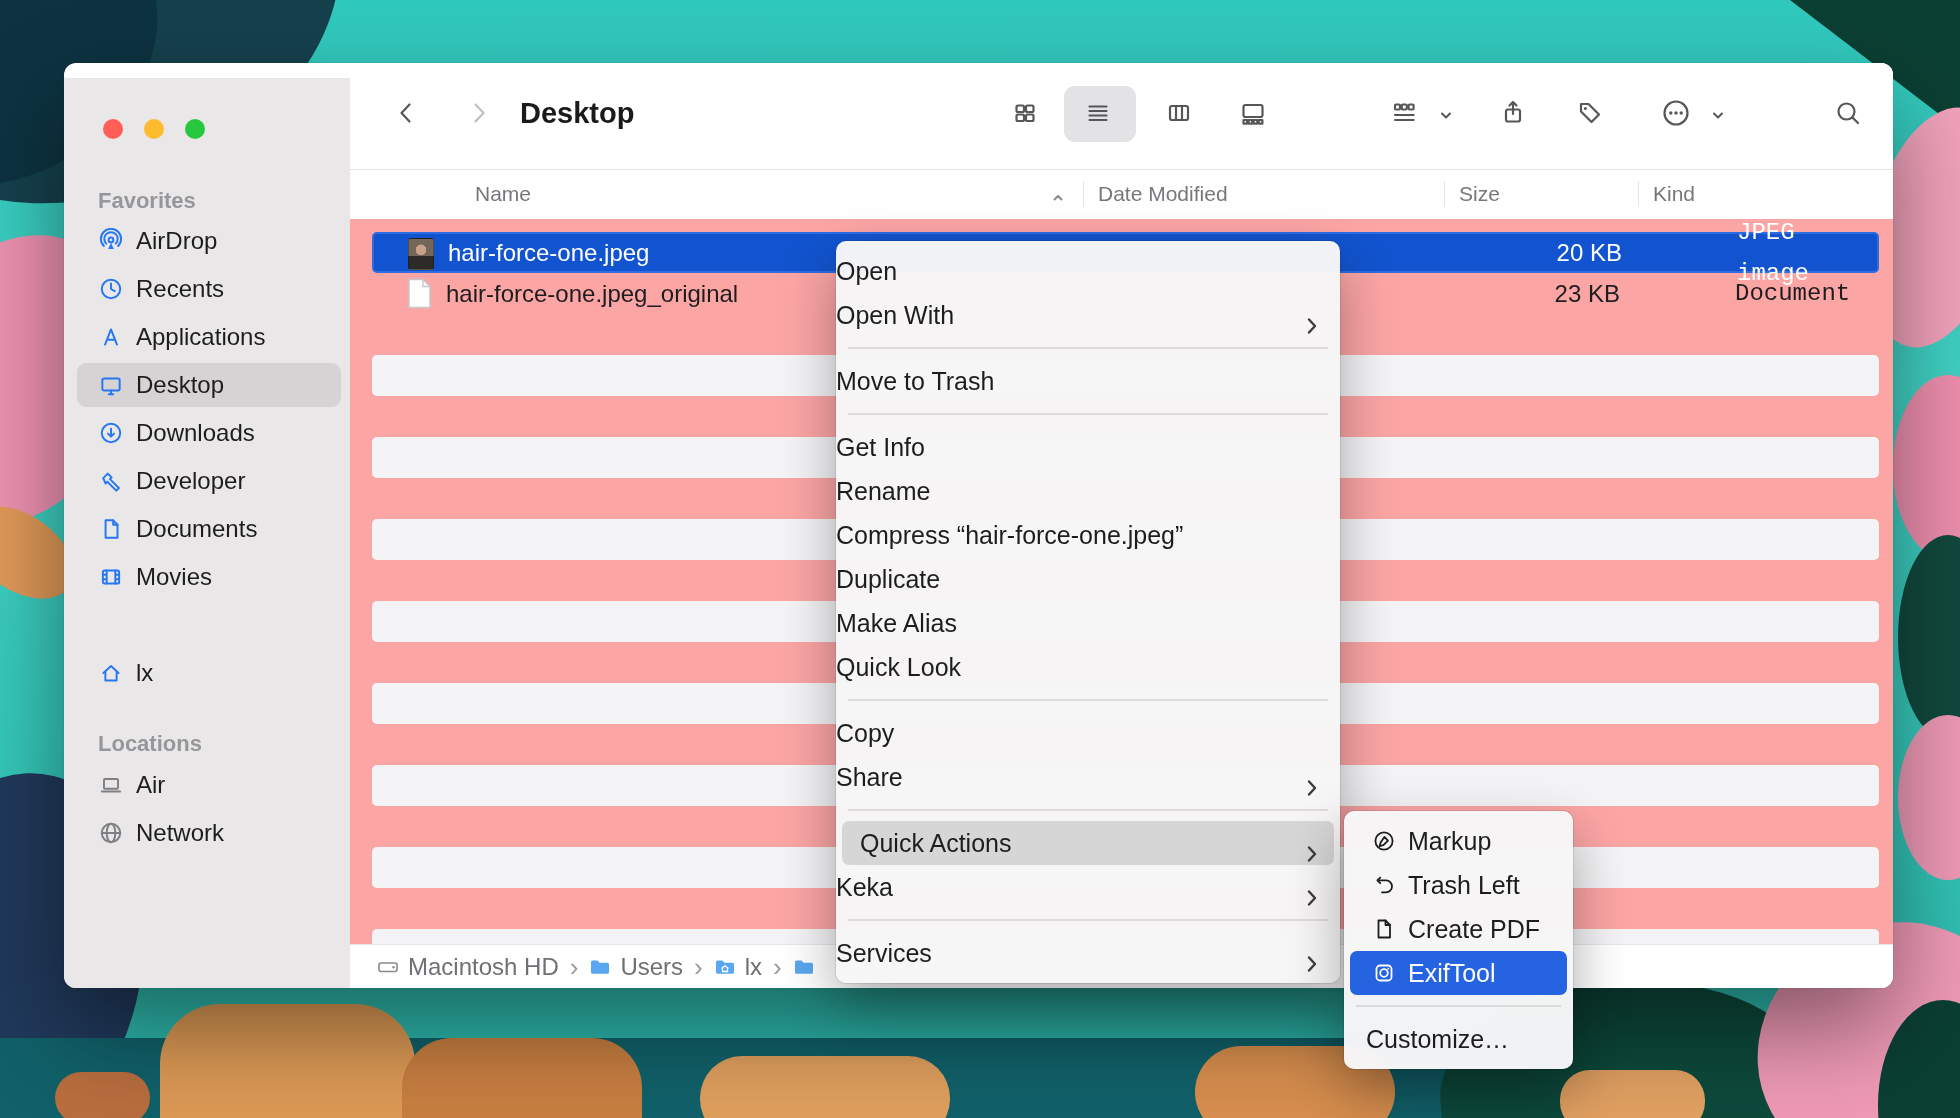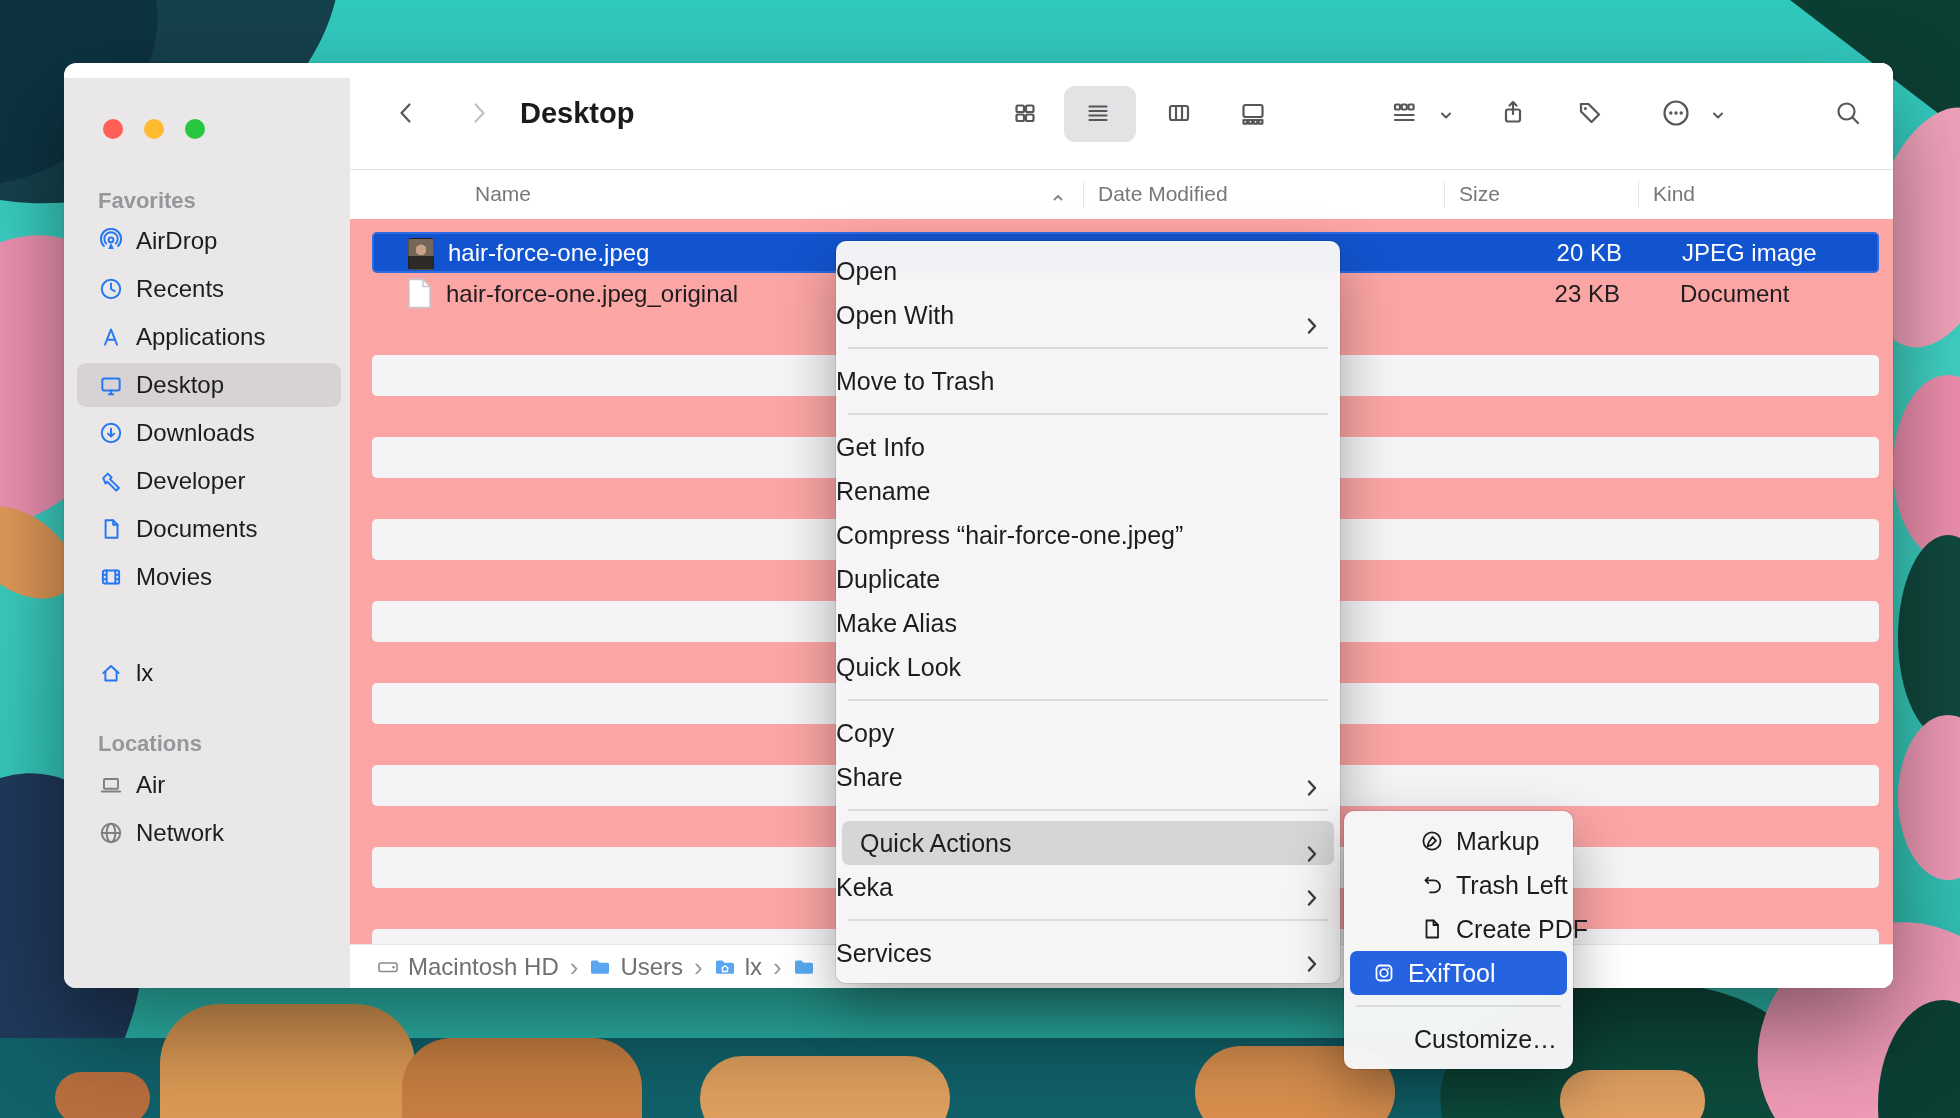--- a/index.html
+++ b/index.html
@@ -63,21 +63,21 @@
   .sortchev svg{width:16px;height:16px;fill:none;stroke:#8a8a8e;stroke-width:2;stroke-linecap:round;stroke-linejoin:round;}
 
   .list{position:absolute;left:0;top:156px;right:0;bottom:43px;background:#fca5a5;overflow:hidden;}
   .stripe{position:absolute;left:22px;right:14px;height:41px;border-radius:5px;background:#f4f4f6;}
   .row{position:absolute;left:22px;right:14px;height:41px;border-radius:5px;display:flex;align-items:center;
     font-size:24px;color:#1d1d1f;box-sizing:border-box;}
   .row.sel{background:#1254cf;border:2px solid #2e6ce2;color:#fff;}
   .fcell-icon{position:absolute;left:34px;top:4px;}
   .fname{position:absolute;left:74px;line-height:41px;white-space:nowrap;}
   .fsize{position:absolute;left:1138px;width:110px;text-align:right;line-height:41px;}
-  .fkind{position:absolute;left:1308px;line-height:41px;}
+  .fkind{position:absolute;left:1363px;line-height:41px;font-family:Liberation Mono, monospace;}
   .thumb{width:26px;height:32px;border-radius:3px;border:1px solid rgba(0,0,0,.25);box-sizing:border-box;
     background:radial-gradient(circle at 50% 36%,#c9a189 0 23%,rgba(0,0,0,0) 24%),linear-gradient(180deg,#74675a 0 58%,#2e2a28 58%);}
   .docicon svg{width:25px;height:31px;}
 
   .pathbar{position:absolute;left:0;right:0;bottom:0;height:43px;border-top:1px solid #e7e5e6;background:#fff;
     display:flex;align-items:center;padding-left:27px;gap:9px;font-size:24px;color:#6f6f74;}
   .pbi{width:22px;height:22px;display:inline-flex;flex:none;}
   .pbi svg{width:22px;height:22px;}
   .pchev{color:#9a9aa0;font-size:26px;line-height:22px;margin:0 2px;}
 
@@ -88,21 +88,21 @@
   .mi{height:44px;line-height:44px;position:relative;white-space:nowrap;}
   .mi .mchev{position:absolute;right:18px;top:12px;width:20px;height:20px;}
   .mi .mchev svg{width:20px;height:20px;fill:none;stroke:#3c3c3f;stroke-width:2.4;stroke-linecap:round;stroke-linejoin:round;}
   .mi.hl{background:#d6d6d6;margin:0 6px;padding-left:18px;border-radius:7px;}
   .mi.hl .mchev{right:12px;}
   .msep{height:2px;background:#dcdbdc;margin:10px 12px;}
 
   .submenu{position:absolute;left:1344px;top:811px;width:229px;padding:8px 0;background:rgba(246,246,247,.98);
     border-radius:10px;box-shadow:0 22px 55px rgba(0,0,0,.33),0 0 0 1px rgba(0,0,0,.09);
     font-size:25px;color:#1d1d1f;box-sizing:border-box;}
-  .smi{height:44px;display:flex;align-items:center;padding-left:28px;gap:12px;white-space:nowrap;margin-left:48px;}
+  .smi{height:44px;display:flex;align-items:center;padding-left:28px;gap:12px;white-space:nowrap;}
   .smi .sic{width:24px;height:24px;display:inline-flex;flex:none;}
   .smi .sic svg{width:24px;height:24px;fill:none;stroke:currentColor;stroke-width:1.8;stroke-linecap:round;stroke-linejoin:round;}
   .smi.sel{background:#2563e0;color:#fff;margin:0 6px;padding-left:22px;border-radius:7px;}
   .smi.noicon{padding-left:22px;}
 </style>
 </head>
 <body>
 
 <div class="stage">
 

